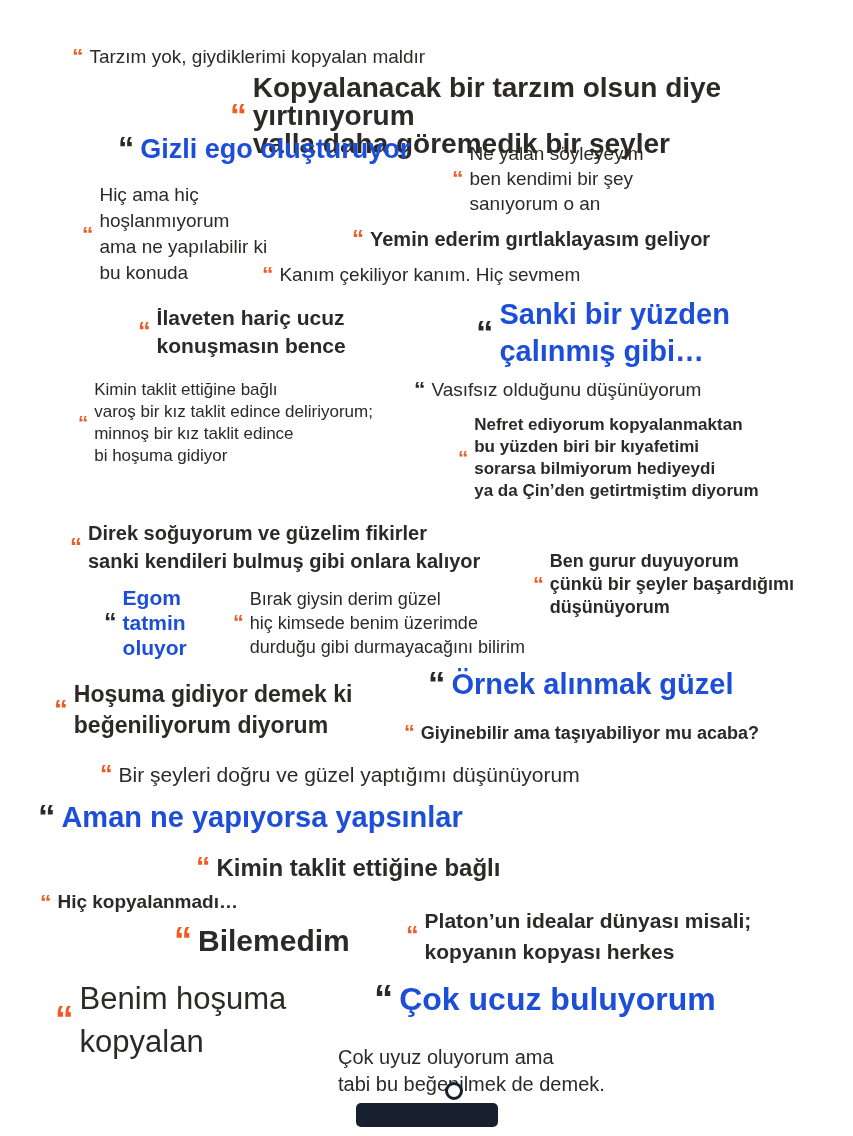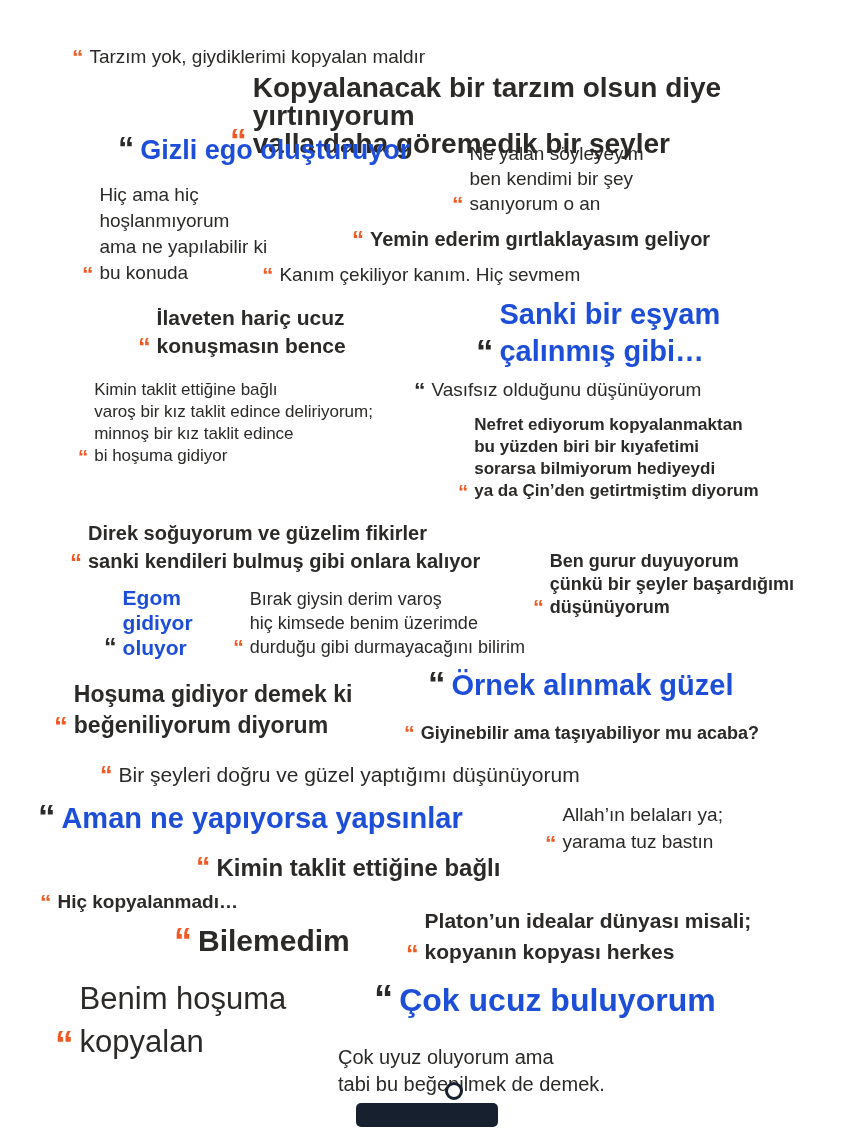--- a/index.html
+++ b/index.html
@@ -1,20 +1,20 @@
 <!DOCTYPE html>
 <html><head>
 <meta charset="utf-8">
 <style>
   html,body{margin:0;padding:0;background:#ffffff;}
   .canvas{
     position:relative;width:853px;height:1136px;background:#ffffff;
     font-family:"Liberation Sans",sans-serif;color:#2b2a28;overflow:hidden;
   }
-  .q{position:absolute;display:flex;align-items:flex-end;}
+  .q{position:absolute;display:flex;align-items:center;}
   .qm{flex:0 0 auto;font-weight:800;line-height:1;margin-right:7px;font-size:1.2em;letter-spacing:-1px;}
   .qm::before{content:"\201C";}
   .qm.o{color:#f15a24;}
   .qm.d{color:#2b2a28;}
   .qt{white-space:pre-line;}
   .b .qt{font-weight:700;}
   .orange .qt{color:#1d4ed8;}
   .logo-circle{position:absolute;left:445px;top:1082px;width:12px;height:12px;
     border:3px solid #16202e;border-radius:50%;background:#ffffff;}
   .logo-bar{position:absolute;left:356px;top:1103px;width:142px;height:24px;
@@ -67,21 +67,21 @@
   </div>
 
   <div class="q b" style="left:138px;top:304px;font-size:21px;line-height:28px">
     <span class="qm o"></span>
     <span class="qt">İlaveten hariç ucuz
 konuşmasın bence</span>
   </div>
 
   <div class="q b orange" style="left:476px;top:296px;font-size:29px;line-height:37px">
     <span class="qm d"></span>
-    <span class="qt">Sanki bir eşyam
+    <span class="qt">Sanki bir yüzden
 çalınmış gibi…</span>
   </div>
 
   <div class="q" style="left:414px;top:377px;font-size:19px;line-height:25px">
     <span class="qm d"></span>
     <span class="qt">Vasıfsız olduğunu düşünüyorum</span>
   </div>
 
   <div class="q" style="left:78px;top:379px;font-size:17px;line-height:22px">
     <span class="qm o"></span>
@@ -110,27 +110,27 @@
   <div class="q b" style="left:533px;top:550px;font-size:18px;line-height:23px">
     <span class="qm o"></span>
     <span class="qt">Ben gurur duyuyorum
 çünkü bir şeyler başardığımı
 düşünüyorum</span>
   </div>
 
   <div class="q b orange" style="left:104px;top:585px;font-size:21px;line-height:25px">
     <span class="qm d"></span>
     <span class="qt">Egom
-gidiyor
+tatmin
 oluyor</span>
   </div>
 
   <div class="q" style="left:233px;top:587px;font-size:18px;line-height:24px">
     <span class="qm o"></span>
-    <span class="qt">Bırak giysin derim varoş
+    <span class="qt">Bırak giysin derim güzel
 hiç kimsede benim üzerimde
 durduğu gibi durmayacağını bilirim</span>
   </div>
 
   <div class="q b" style="left:54px;top:679px;font-size:23px;line-height:31px">
     <span class="qm o"></span>
     <span class="qt">Hoşuma gidiyor demek ki
 beğeniliyorum diyorum</span>
   </div>
 
@@ -147,25 +147,20 @@
   <div class="q" style="left:100px;top:761px;font-size:21px;line-height:27px">
     <span class="qm o"></span>
     <span class="qt">Bir şeyleri doğru ve güzel yaptığımı düşünüyorum</span>
   </div>
 
   <div class="q b orange" style="left:38px;top:800px;font-size:29px;line-height:33px">
     <span class="qm d"></span>
     <span class="qt">Aman ne yapıyorsa yapsınlar</span>
   </div>
 
-  <div class="q" style="left:545px;top:801px;font-size:19px;line-height:27px">
-    <span class="qm o"></span>
-    <span class="qt">Allah’ın belaları ya;
-yarama tuz bastın</span>
-  </div>
 
   <div class="q b" style="left:196px;top:853px;font-size:24px;line-height:29px">
     <span class="qm o"></span>
     <span class="qt">Kimin taklit ettiğine bağlı</span>
   </div>
 
   <div class="q b" style="left:40px;top:890px;font-size:19px;line-height:24px">
     <span class="qm o"></span>
     <span class="qt">Hiç kopyalanmadı…</span>
   </div>

